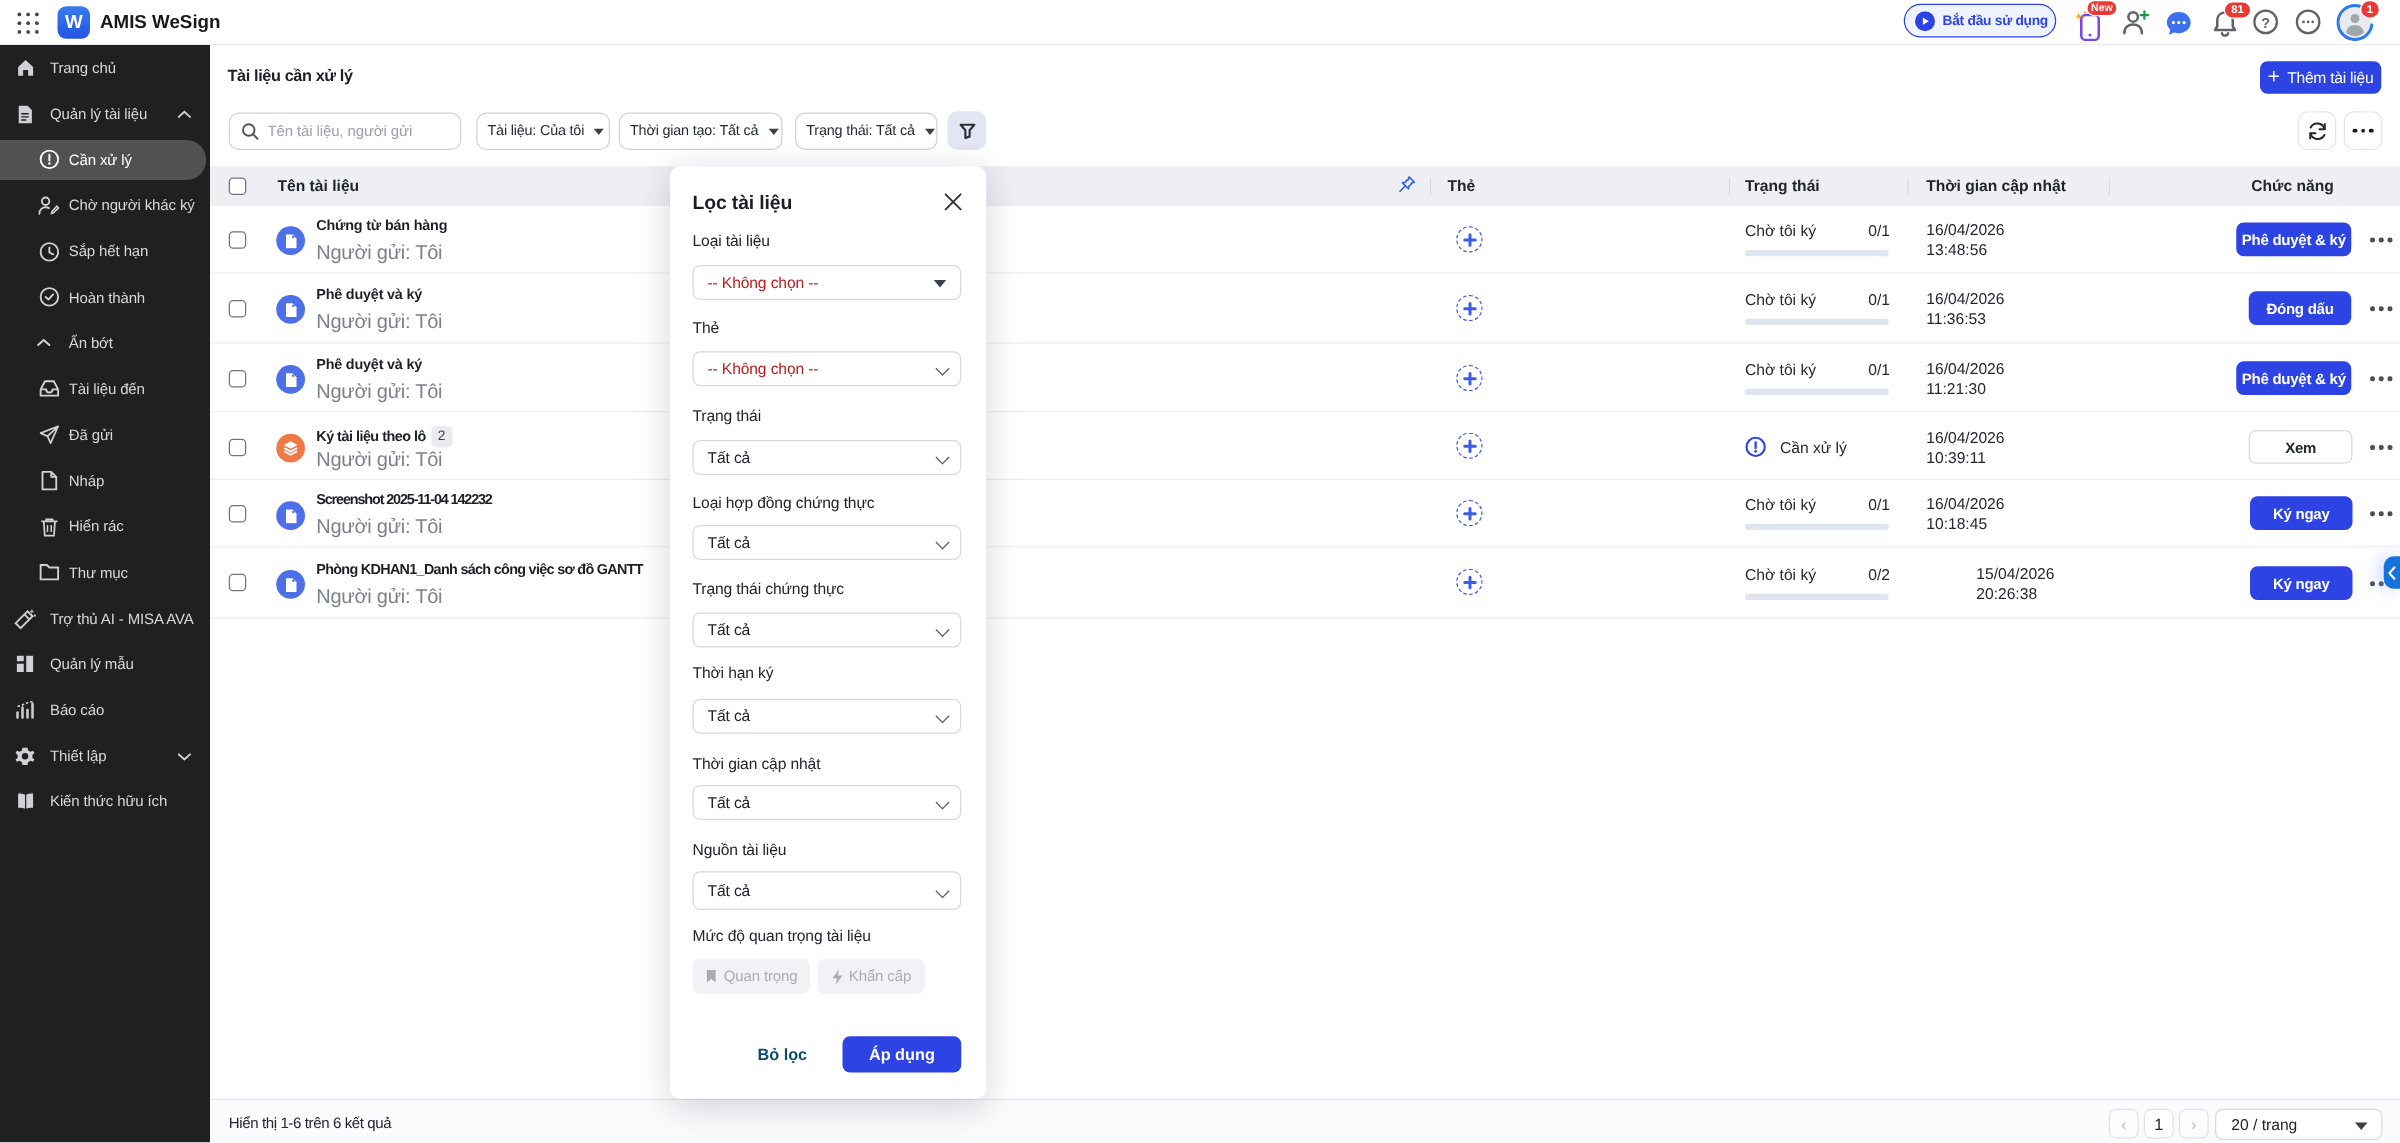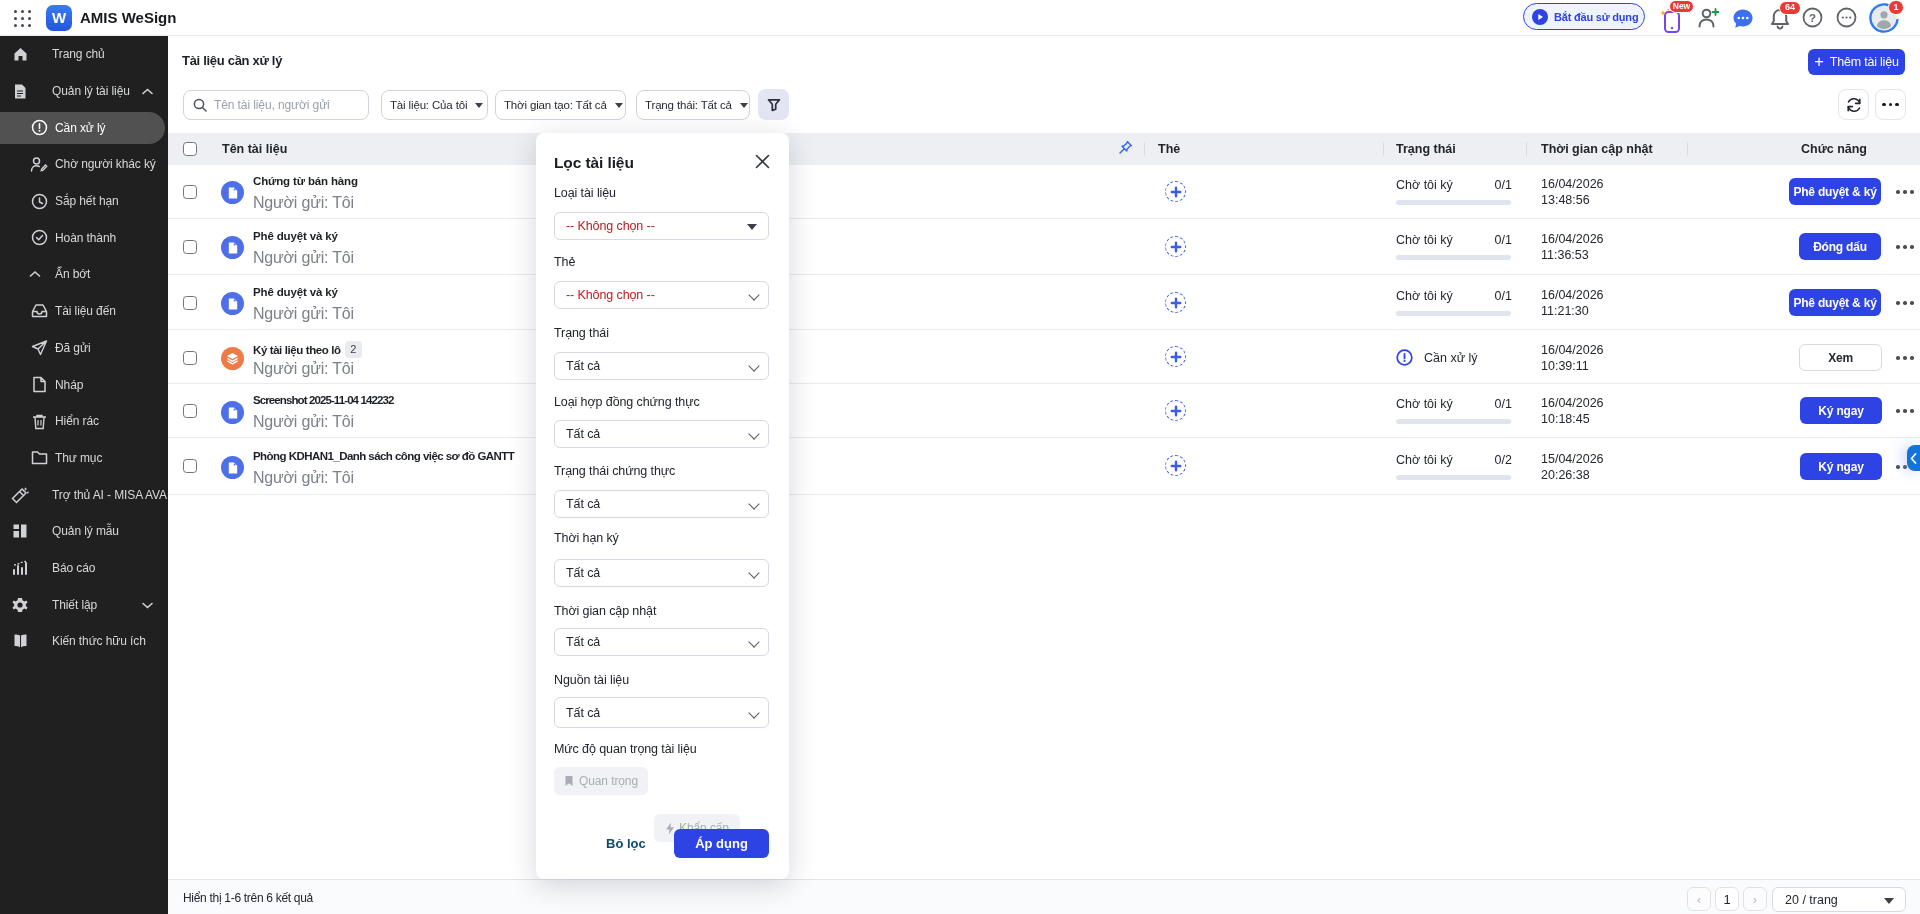--- a/index.html
+++ b/index.html
@@ -13,21 +13,21 @@
 .brand { position:absolute; left:80px; top:9px; font-size:15px; font-weight:bold; color:#17191d; }
 .start-btn { position:absolute; left:1523px; top:3px; width:122px; height:27px; border:1.5px solid #2d43e3; border-radius:14px; background:#eef3fe; display:flex; align-items:center; }
 .start-btn span { color:#2d43e3; font-size:11px; font-weight:bold; margin-left:6px; white-space:nowrap; letter-spacing:-.2px; }
 .topicon { position:absolute; top:7px; }
 .badge { position:absolute; background:#e93a35; color:#fff; font-weight:bold; border-radius:9px; border:1.5px solid #fff; text-align:center; z-index:3; }
 
 .sidebar { position:absolute; left:0; top:36px; width:168px; height:878px; background:#202020; z-index:6; }
 .sitem { position:relative; height:36.7px; display:flex; align-items:center; color:#d6d8da; font-size:12px; letter-spacing:-.1px; }
 .sitem .ic { position:absolute; left:11px; width:18px; height:18px; display:flex; align-items:center; justify-content:center; }
 .sitem .ic2 { position:absolute; left:30px; width:18px; height:18px; display:flex; align-items:center; justify-content:center; }
-.sitem .t1 { margin-left:52px; }
+.sitem .t1 { margin-left:40px; }
 .sitem .t2 { margin-left:55px; }
 .sitem.active { background:#515151; border-radius:0 16px 16px 0; width:165px; height:32px; margin:2.35px 0; color:#fff; }
 .sitem .chev { position:absolute; right:15px; }
 
 .main { position:absolute; left:168px; top:37px; width:1752px; height:877px; background:#fff; }
 .pagetitle { position:absolute; left:14px; top:16px; font-size:13px; font-weight:bold; color:#1c1f26; letter-spacing:-.3px; }
 .add-btn { position:absolute; left:1640px; top:12px; width:97px; height:26px; background:#2d43e3; border-radius:6px; color:#fff; font-size:12.5px; letter-spacing:-.2px; display:flex; align-items:center; justify-content:center; }
 .toolbar { position:absolute; left:0; top:52px; height:40px; width:1752px; }
 .search { position:absolute; left:15px; top:1px; width:186px; height:30px; border:1px solid #cfd3da; border-radius:8px; background:#fff; display:flex; align-items:center; }
 .search span { color:#9aa0ab; font-size:12px; letter-spacing:-.1px; margin-left:7px; }
@@ -120,21 +120,21 @@
         <circle cx="15.3" cy="10" r="1.3" fill="#fff"></circle>
     </svg>
   </div>
 
   <div class="topicon" style="left:1769px;top:8px;">
     <svg width="22" height="22" viewBox="0 0 22 22">
       <path d="M11 2 C7.2 2 4.8 4.8 4.8 8.5 L4.8 13 L3 16 L19 16 L17.2 13 L17.2 8.5 C17.2 4.8 14.8 2 11 2 Z" fill="none" stroke="#5f6368" stroke-width="2" stroke-linejoin="round"></path>
       <path d="M8.5 18.5 C8.8 19.8 9.8 20.5 11 20.5 C12.2 20.5 13.2 19.8 13.5 18.5" fill="none" stroke="#5f6368" stroke-width="1.8" stroke-linecap="round"></path>
     </svg>
   </div>
-  <div class="badge" style="left:1779px;top:1px;width:22px;height:14px;font-size:9px;line-height:11px;">64</div>
+  <div class="badge" style="left:1779px;top:1px;width:22px;height:14px;font-size:9px;line-height:11px;">81</div>
 
   <div class="topicon" style="left:1802px;top:7px;">
     <svg width="21" height="21" viewBox="0 0 21 21">
       <circle cx="10.5" cy="10.5" r="9" fill="none" stroke="#5f6368" stroke-width="1.8"></circle>
       <text x="10.5" y="15" text-anchor="middle" font-size="11.5" font-weight="bold" fill="#5f6368" font-family="Liberation Sans">?</text>
     </svg>
   </div>
 
   <div class="topicon" style="left:1836px;top:7px;">
     <svg width="21" height="21" viewBox="0 0 21 21">
@@ -517,21 +517,21 @@
       <div class="rname" style="top:12px;letter-spacing:-0.55px;">Phòng KDHAN1_Danh sách công việc sơ đồ GANTT</div>
       <div class="rsub" style="top:31px;">Người gửi: Tôi</div>
       <div class="pluscircle" style="top:17px;">
           <svg width="14" height="14" viewBox="0 0 14 14">
             <path d="M7 2.8 V11.2 M2.8 7 H11.2" stroke="#3b5ce6" stroke-width="2.4" stroke-linecap="round"></path>
           </svg>
         </div>
       <div class="status" style="top:15px;">Chờ tôi ký</div>
       <div class="frac" style="left:1316px;top:15px;width:28px;text-align:right;">0/2</div>
       <div class="pbar" style="top:37px;"></div>
-      <div class="rtime" style="top:13px;">15/04/2026<br>20:26:38</div>
+      <div class="rtime" style="top:13px;margin-left:40px;">15/04/2026<br>20:26:38</div>
       <div class="rbtn" style="left:1632px;top:15px;width:82px;">Ký ngay</div>
       <div class="dots3" style="top:27px;">
           <i></i>
           <i></i>
           <i></i>
         </div>
     </div>
   </div>
   <div class="footer">
     <div class="info">Hiển thị 1-6 trên 6 kết quả</div>
@@ -566,19 +566,19 @@
   <div class="minput" style="top:426px;">Tất cả<span class="chevdn"></span></div>
   <div class="mlabel" style="top:471px;">Thời gian cập nhật</div>
   <div class="minput" style="top:495px;">Tất cả<span class="chevdn"></span></div>
   <div class="mlabel" style="top:540px;">Nguồn tài liệu</div>
   <div class="minput" style="top:564px;height:31px;">Tất cả<span class="chevdn" style="top:11px;"></span></div>
   <div class="mlabel" style="top:609px;">Mức độ quan trọng tài liệu</div>
   <div class="mtag" style="left:18px;top:634px;width:94px;">
     <svg width="10" height="12" viewBox="0 0 10 12" style="margin-right:5px;">
         <path d="M1.5 1 L8.5 1 L8.5 11 L5 8.2 L1.5 11 Z" fill="#a8adb5"></path>
       </svg>Quan trọng</div>
-  <div class="mtag" style="left:118px;top:634px;width:86px;margin-top:47px;">
+  <div class="mtag" style="left:118px;top:634px;width:86px;">
     <svg width="10" height="13" viewBox="0 0 10 13" style="margin-right:4px;">
         <path d="M6 0.5 L1 7.5 L4.5 7.5 L3.8 12.5 L9 5.3 L5.4 5.3 Z" fill="#a8adb5"></path>
       </svg>Khẩn cấp</div>
   <div class="mfoot-link">Bỏ lọc</div>
   <div class="mfoot-btn">Áp dụng</div>
 </div>
 
 </body></html>

